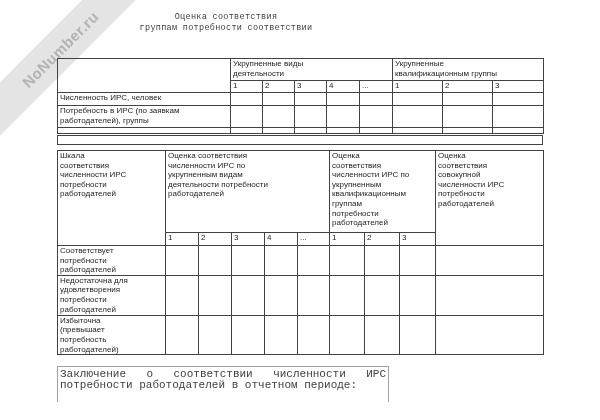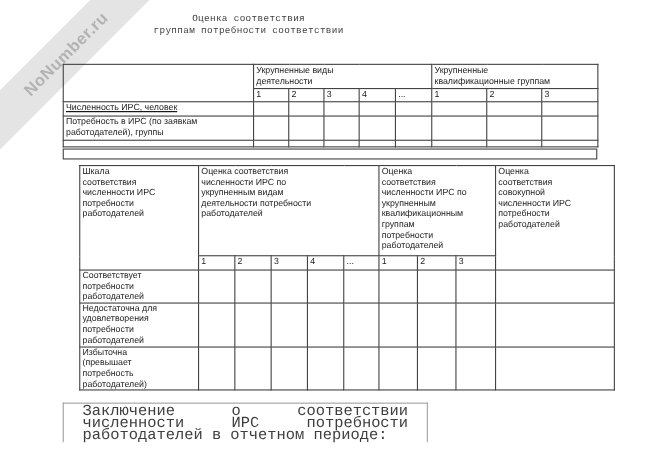--- a/index.html
+++ b/index.html
@@ -21,34 +21,34 @@
   .title .line{display:block;}
 
   
   table{border-collapse:collapse;table-layout:fixed;position:absolute;
     box-sizing:border-box;}
   td{border:1px solid #424242;font-size:8px;line-height:9.6px;color:#1d1d1d;
     vertical-align:top;padding:0 2px;overflow:hidden;}
   .pre{white-space:pre-line;}
   .num{padding:0 0 0 2px;}
   #t1{left:57px;top:58px;width:486px;}
-  #t2{left:57px;top:150px;width:486px;margin-left:15px;}
-  .t1-gh{height:22px;} .t1-num{height:12px;} .t1-r1{height:13px;text-decoration:underline;}
+  #t2{left:57px;top:150px;width:486px;}
+  .t1-gh{height:22px;} .t1-num{height:12px;} .t1-r1{height:13px;}
   .t1-r2{height:22px;} .t1-r3{height:6px;}
   .t2-gh{height:82px;} .t2-num{height:13px;} .t2-r1{height:28px;}
   .t2-r2{height:40px;} .t2-r3{height:38px;}
 
   
   .strip{position:absolute;left:57px;top:135px;width:486px;height:10px;
     box-sizing:border-box;border:1px solid #424242;}
 
   
   .conclusion{position:absolute;left:57px;top:366px;width:332px;height:36px;
     box-sizing:border-box;border:1px solid #a0a0a0;border-bottom:none;
-    padding:2px 17px;font-family:"Liberation Mono",monospace;font-size:14px;
+    padding:2px 2px;font-family:"Liberation Mono",monospace;font-size:11px;
     line-height:11px;color:#3e3e3e;text-align:justify;}
 </style>
 </head>
 <body>
 
 <div class="page">
 
   <div class="watermark">
     <span>NoNumber.ru</span>
   </div>
@@ -69,21 +69,21 @@
       <col style="width:50px">
         <col style="width:50px">
         <col style="width:51px">
     </colgroup>
     <tbody>
       <tr class="t1-gh">
         <td rowspan="2"></td>
         <td colspan="5" class="pre">Укрупненные виды
 деятельности</td>
         <td colspan="3" class="pre">Укрупненные
-квалификационные группам</td>
+квалификационным группы</td>
       </tr>
       <tr class="t1-num">
         <td class="num">1</td>
         <td class="num">2</td>
         <td class="num">3</td>
         <td class="num">4</td>
         <td class="num">...</td>
         <td class="num">1</td>
         <td class="num">2</td>
         <td class="num">3</td>

